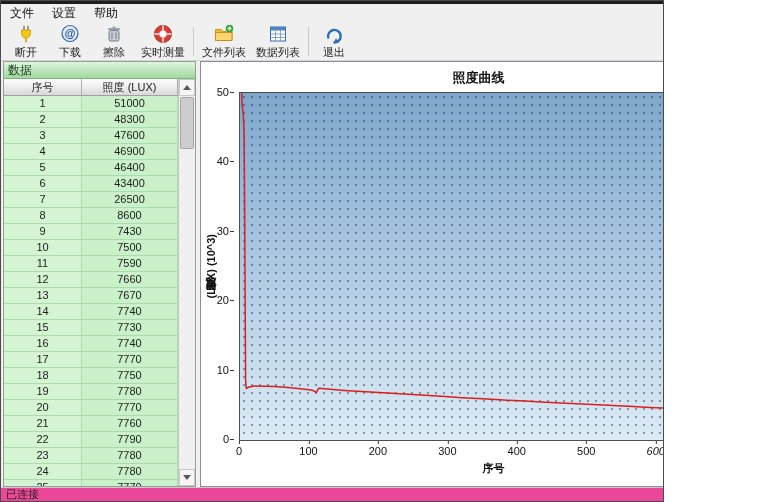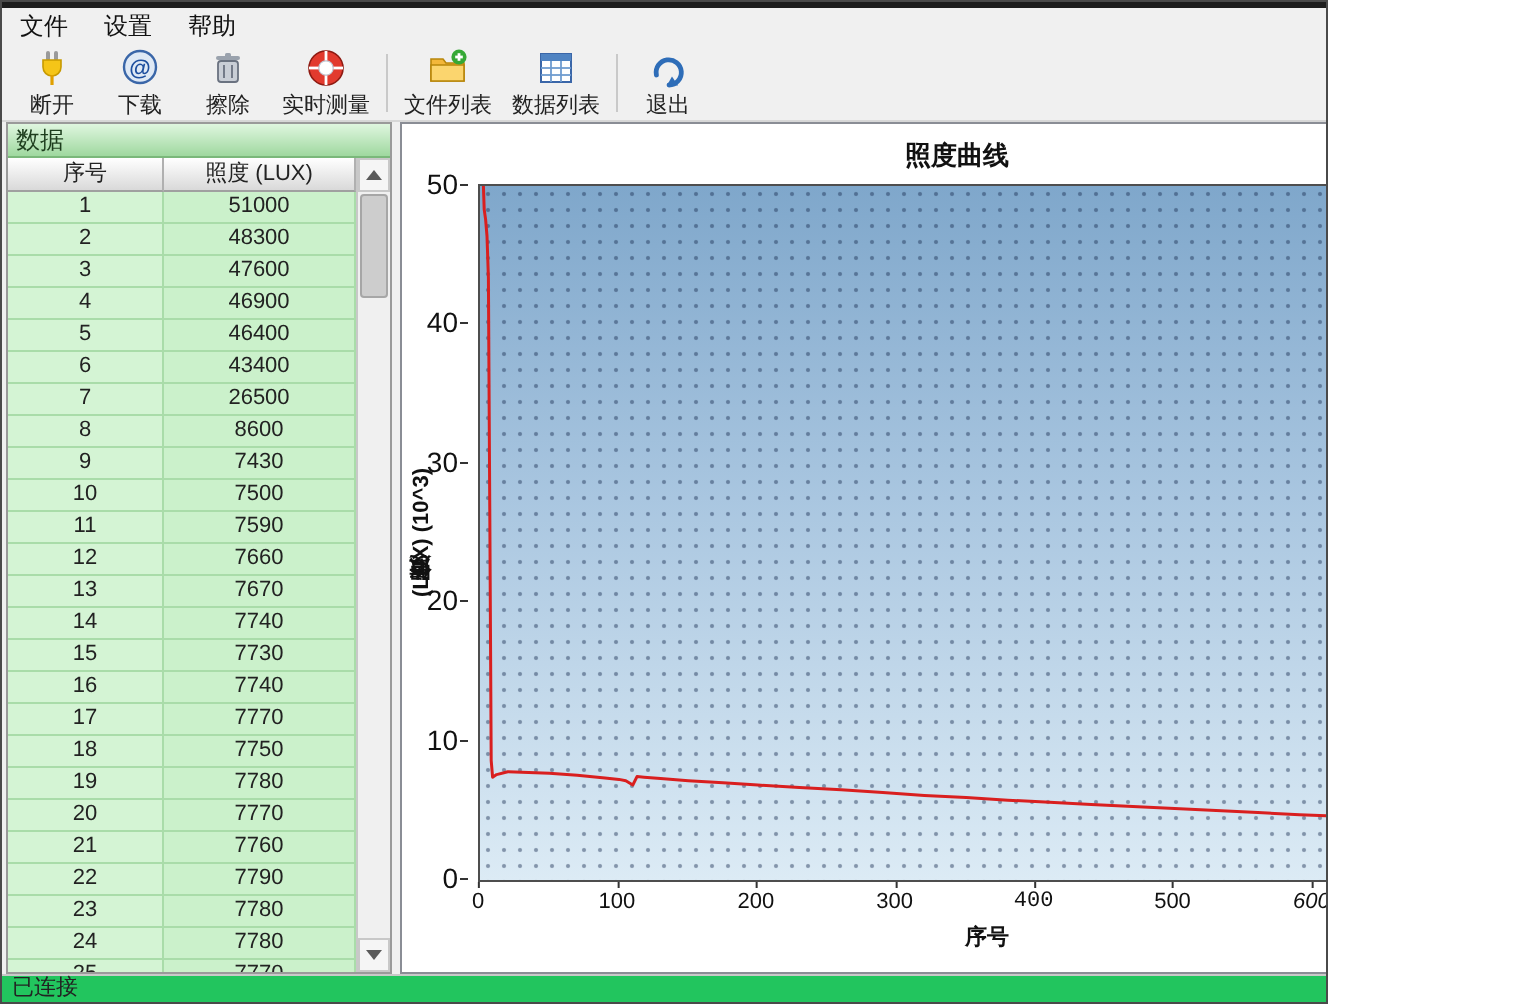--- a/index.html
+++ b/index.html
@@ -50,28 +50,28 @@
   .y-axis-label-wrap { position:absolute; left:2px; top:30px; bottom:45px; width:16px; display:flex; align-items:center; justify-content:center; }
   .y-axis-label { writing-mode:vertical-rl; transform:rotate(180deg); font-size:11px; font-weight:bold; color:#111; white-space:nowrap; }
   .plot-wrap { position:absolute; left:38px; top:30px; right:8px; bottom:45px; }
   #plot { position:absolute; inset:0; border:1px solid #4e4e4e;
     background-image:
       radial-gradient(circle, rgba(25,45,80,0.45) 0.7px, rgba(0,0,0,0) 1.3px),
       linear-gradient(180deg, #7fa7cb 0%, #a9c6e0 45%, #dcebf5 100%);
     background-size: 8px 8px, 100% 100%; }
   #plot-svg { position:absolute; inset:0; width:100%; height:100%; }
   .y-ticks { position:absolute; left:-34px; top:0; width:30px; height:100%; }
-  .y-tick { position:absolute; right:6px; transform:translateY(-50%); font-size:14px; color:#111; }
+  .y-tick { position:absolute; right:6px; transform:translateY(-50%); font-size:11px; color:#111; }
   .y-tick::after { content:''; position:absolute; right:-5px; top:50%; width:4px; height:1px; background:#333; }
   .x-ticks { position:absolute; left:0; top:100%; width:100%; height:15px; }
   .x-tick { position:absolute; top:4px; transform:translateX(-50%); font-size:11px; color:#111; }
   .x-tick::before { content:''; position:absolute; left:50%; top:-4px; width:1px; height:3px; background:#333; }
   .x-axis-label { position:absolute; left:0; top:100%; margin-top:20px; width:100%; text-align:center; font-size:11px; font-weight:bold; color:#111; }
   
-  .statusbar { position:absolute; left:0; right:0; bottom:0; height:14px; background:#22c55e; border-top:1px solid #c9c9c9; font-size:11px; color:#222; padding-left:5px; line-height:13px; }
+  .statusbar { position:absolute; left:0; right:0; bottom:0; height:14px; background:#ec4899; border-top:1px solid #c9c9c9; font-size:11px; color:#222; padding-left:5px; line-height:13px; }
 </style>
 </head>
 <body>
 
 <div class="window">
   <div class="titlebar-strip"></div>
 
   <div class="menubar" id="menubar">
       <span class="menu-item">文件</span>
       <span class="menu-item">设置</span>
@@ -315,21 +315,21 @@
             <span class="y-tick" style="top: 208.2px;">20</span>
             <span class="y-tick" style="top: 138.8px;">30</span>
             <span class="y-tick" style="top: 69.4px;">40</span>
             <span class="y-tick" style="top: 0px;">50</span>
           </div>
         <div class="x-ticks" id="x-ticks">
             <span class="x-tick" style="left: 0px;">0</span>
             <span class="x-tick" style="left: 69.4521px;">100</span>
             <span class="x-tick" style="left: 138.904px;">200</span>
             <span class="x-tick" style="left: 208.356px;">300</span>
-            <span class="x-tick" style="left: 277.808px; font-family: Liberation Mono, monospace;">400</span>
+            <span class="x-tick" style="left: 277.808px;">400</span>
             <span class="x-tick" style="left: 347.26px;">500</span>
             <span class="x-tick" style="left: 416.712px; font-style: italic;">600</span>
             <span class="x-tick" style="left: 486.164px;">700</span>
           </div>
         <div class="x-axis-label">序号</div>
       </div>
     </div>
 
   </div>
 

